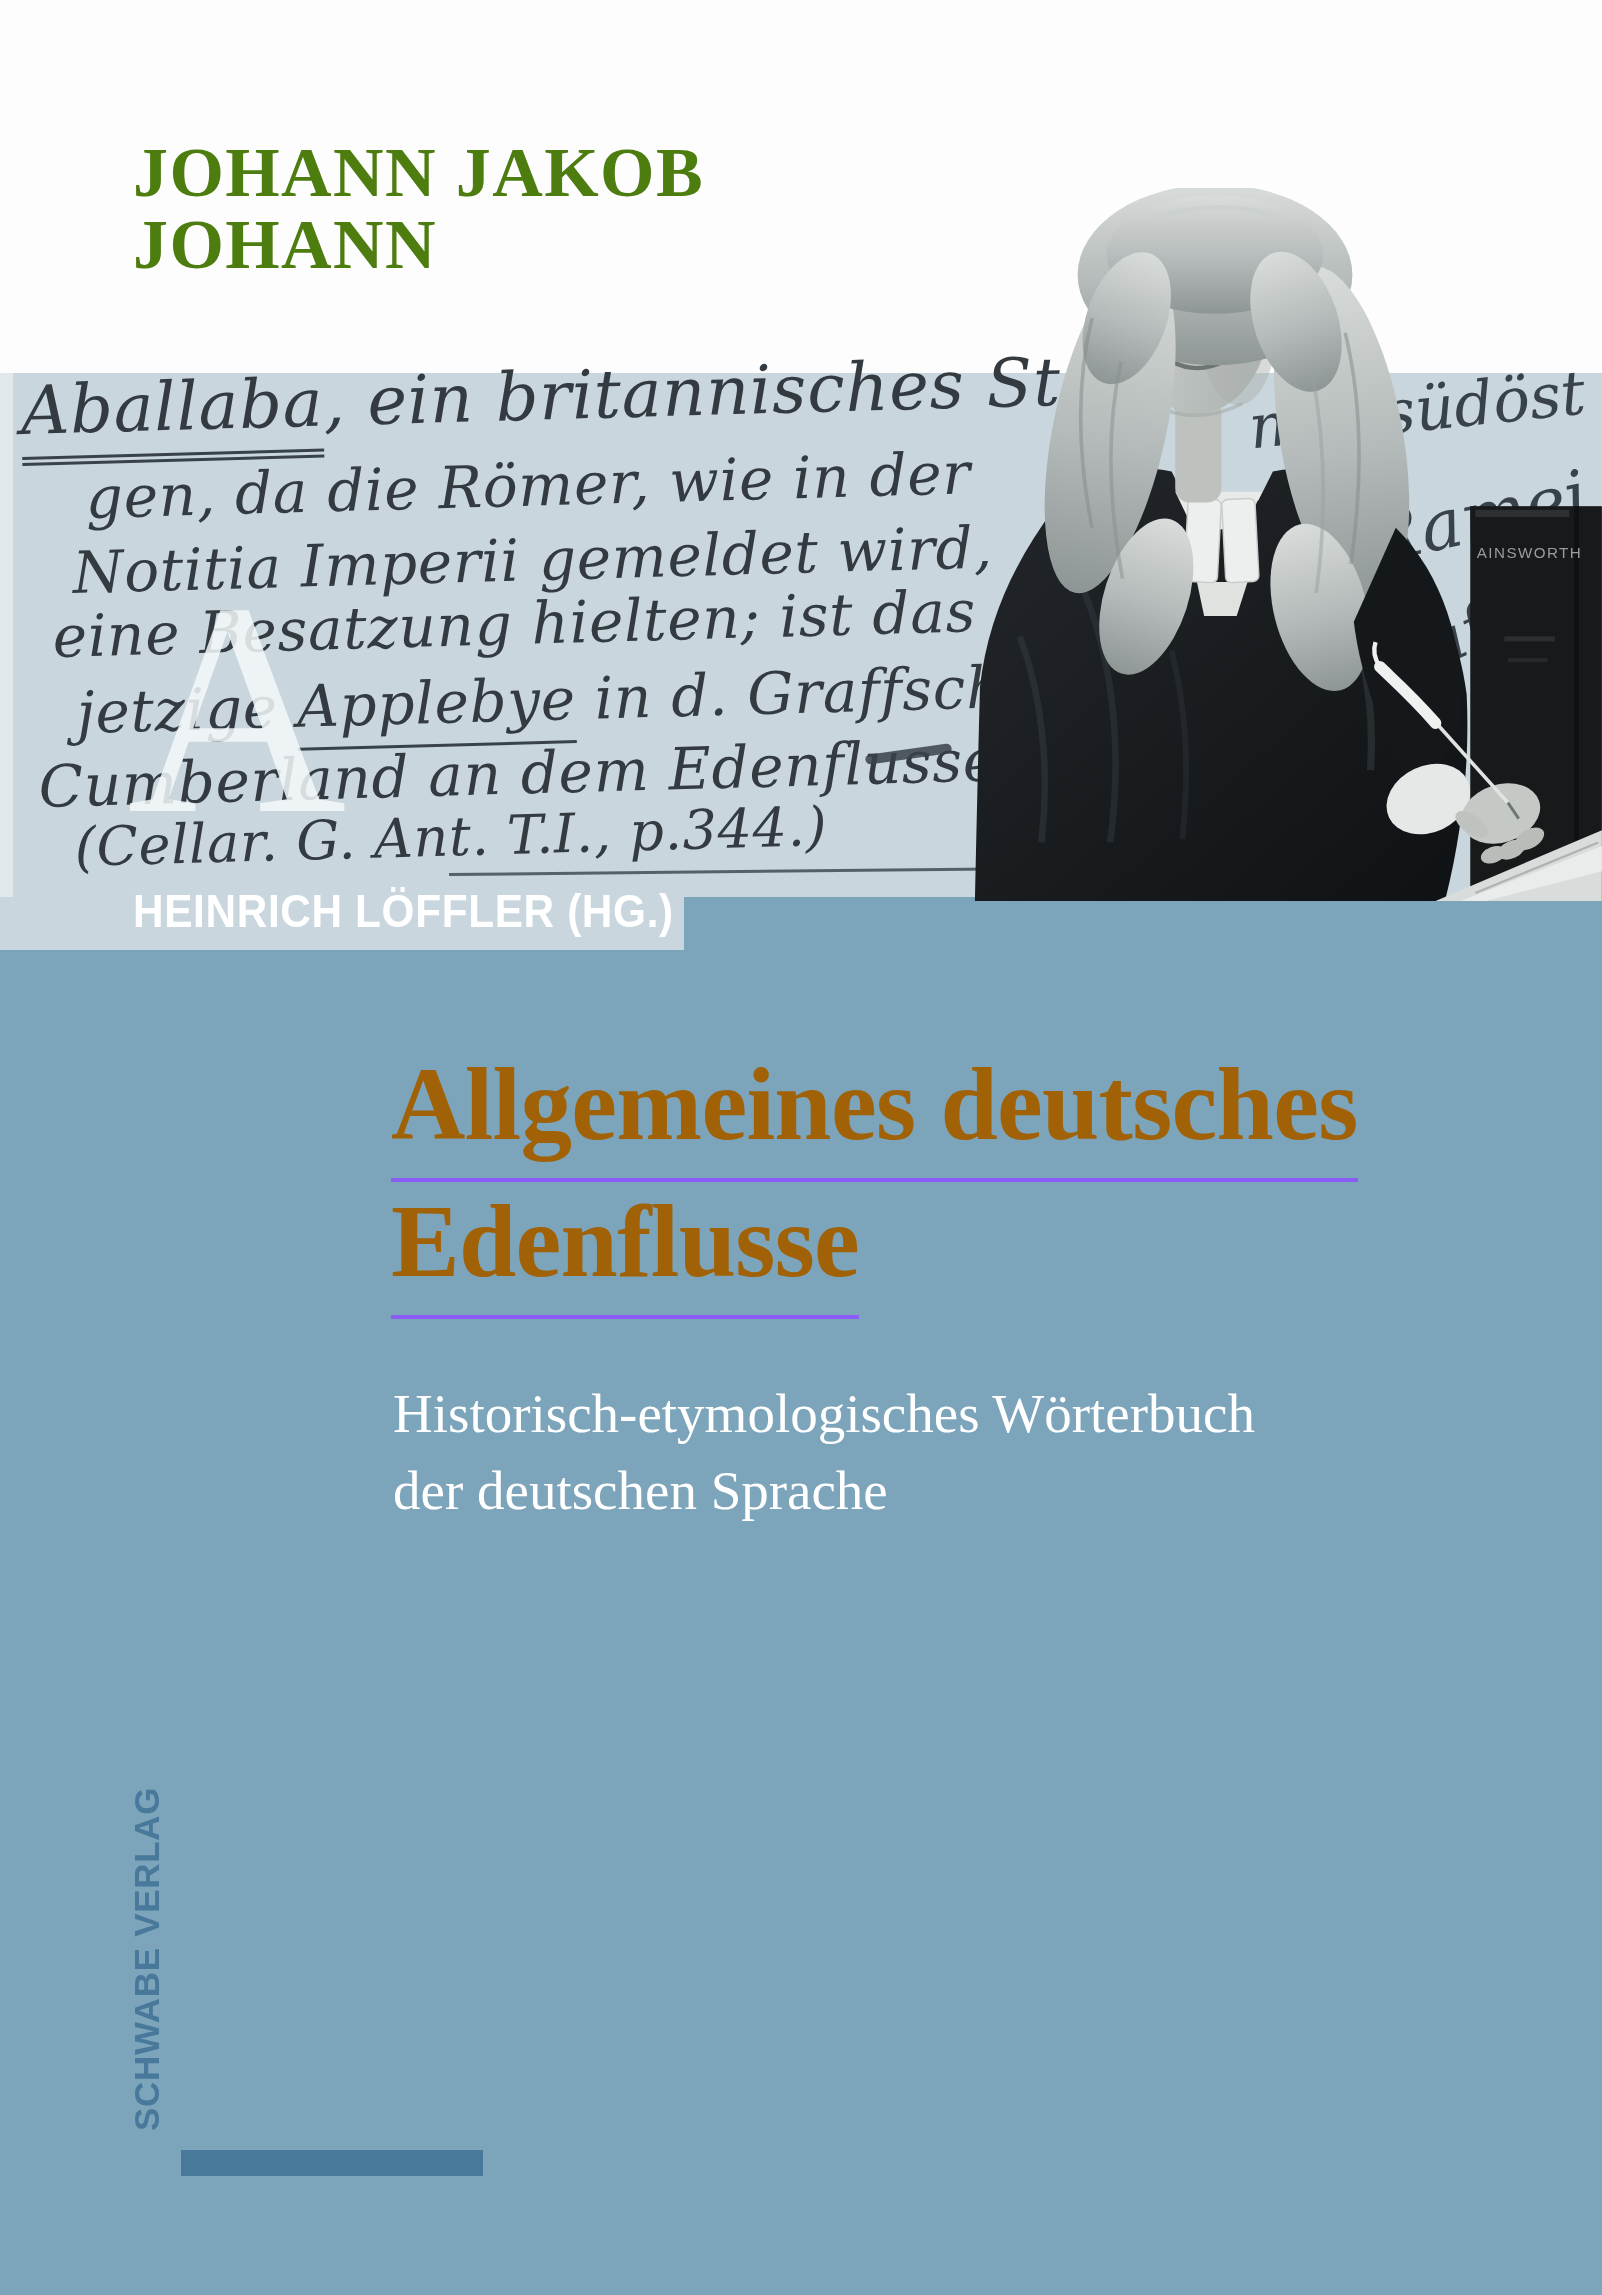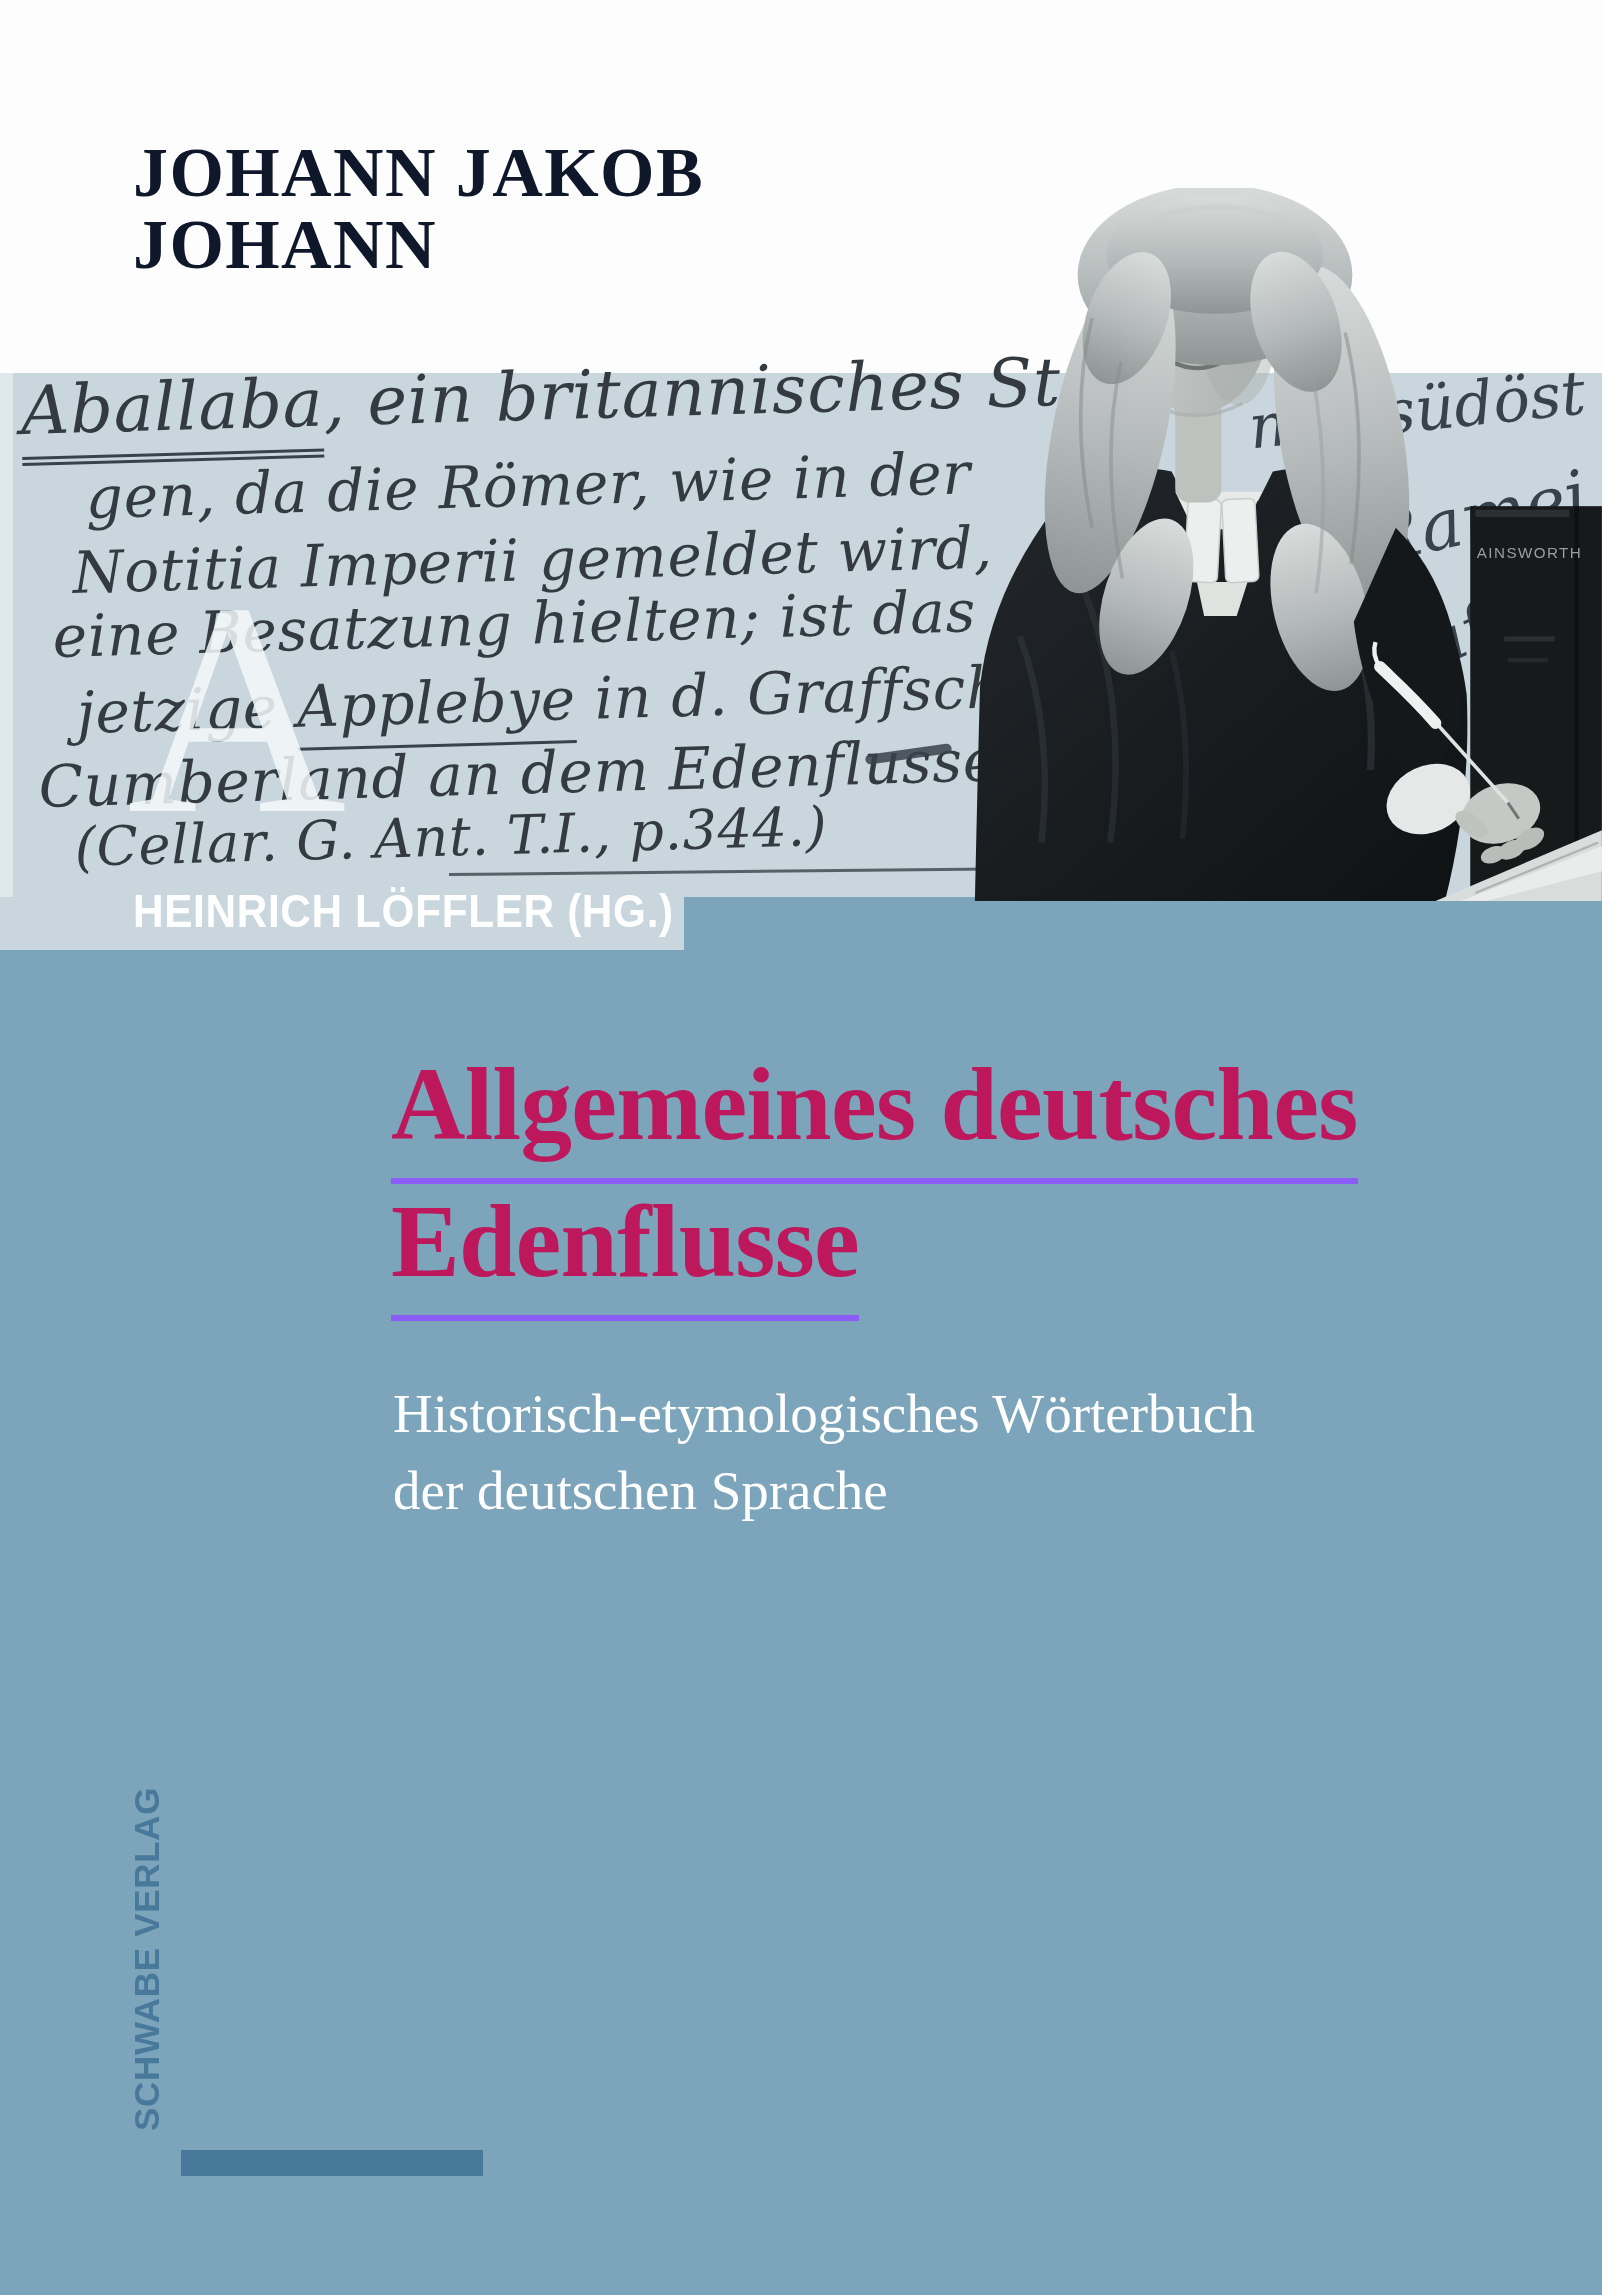--- a/index.html
+++ b/index.html
@@ -3,21 +3,21 @@
 <meta charset="utf-8">
 <style>
   html,body{margin:0;padding:0;background:#ffffff;}
   .cover{
     position:relative;width:1602px;height:2295px;overflow:hidden;
     background:#fdfdfd;font-family:"Liberation Serif",serif;
   }
   
   .author{
     position:absolute;left:133px;top:137px;z-index:6;
-    color:#0f172a;font-family:"Liberation Serif",serif;font-weight:bold;
+    color:#4d7c0f;font-family:"Liberation Serif",serif;font-weight:bold;
     font-size:70px;line-height:72px;letter-spacing:1.4px;
   }
   
   .band{position:absolute;left:0;top:373px;width:1602px;height:524px;background:#C9D6DD;z-index:1;}
   .band::before{content:"";position:absolute;left:0;top:0;width:13px;height:100%;background:rgba(255,255,255,0.45);}
   .band-ext{position:absolute;left:0;top:897px;width:684px;height:53px;background:#C9D6DD;z-index:2;}
   .ms{
     position:absolute;z-index:3;color:#333B41;
     font-family:"DejaVu Serif",serif;font-style:italic;
     white-space:nowrap;line-height:1;letter-spacing:0.7px;
@@ -45,23 +45,23 @@
   .editor{
     position:absolute;left:133px;top:884px;z-index:6;color:#ffffff;
     font-family:"Liberation Sans",sans-serif;font-weight:bold;font-size:46px;
     letter-spacing:0.7px;transform:scaleX(0.92);transform-origin:left top;white-space:nowrap;
   }
   
   .portrait{position:absolute;left:781px;top:188px;z-index:5;}
   
   .blue{position:absolute;left:0;top:897px;width:1602px;height:1398px;background:#7CA4BA;z-index:0;}
   .title-line{
-    position:absolute;left:391px;z-index:6;color:#be185d;
+    position:absolute;left:391px;z-index:6;color:#a16207;
     font-family:"Liberation Serif",serif;font-weight:bold;font-size:103px;line-height:1;
-    letter-spacing:-0.7px;border-bottom:6px solid #8b5cf6;padding-bottom:22px;white-space:nowrap;
+    letter-spacing:-0.7px;border-bottom:4px solid #8b5cf6;padding-bottom:22px;white-space:nowrap;
   }
   .t1{top:1053px;} .t2{top:1190px;}
   .subtitle{
     position:absolute;left:393px;z-index:6;color:#ffffff;
     font-family:"Liberation Serif",serif;font-size:55px;line-height:1;white-space:nowrap;
   }
   .s1{top:1386px;} .s2{top:1463px;}
   .publisher{
     position:absolute;left:127px;top:2131px;z-index:6;color:#48799B;
     font-family:"Liberation Sans",sans-serif;font-weight:bold;font-size:35px;

